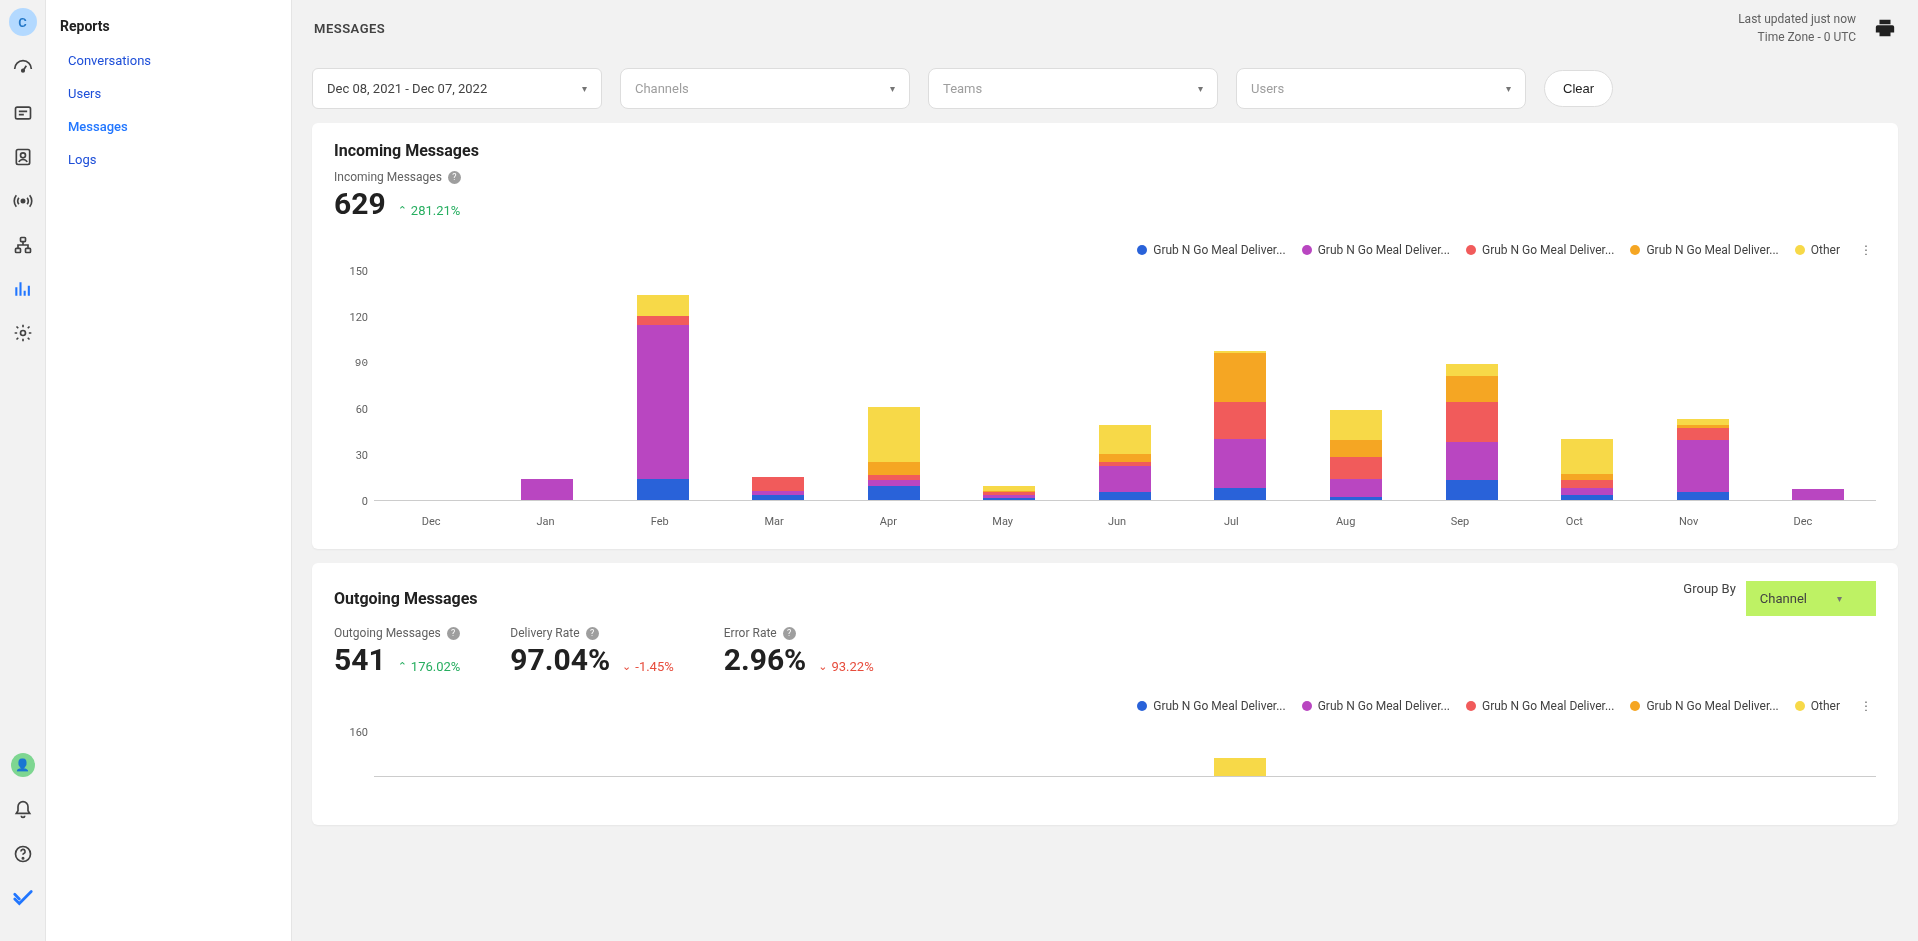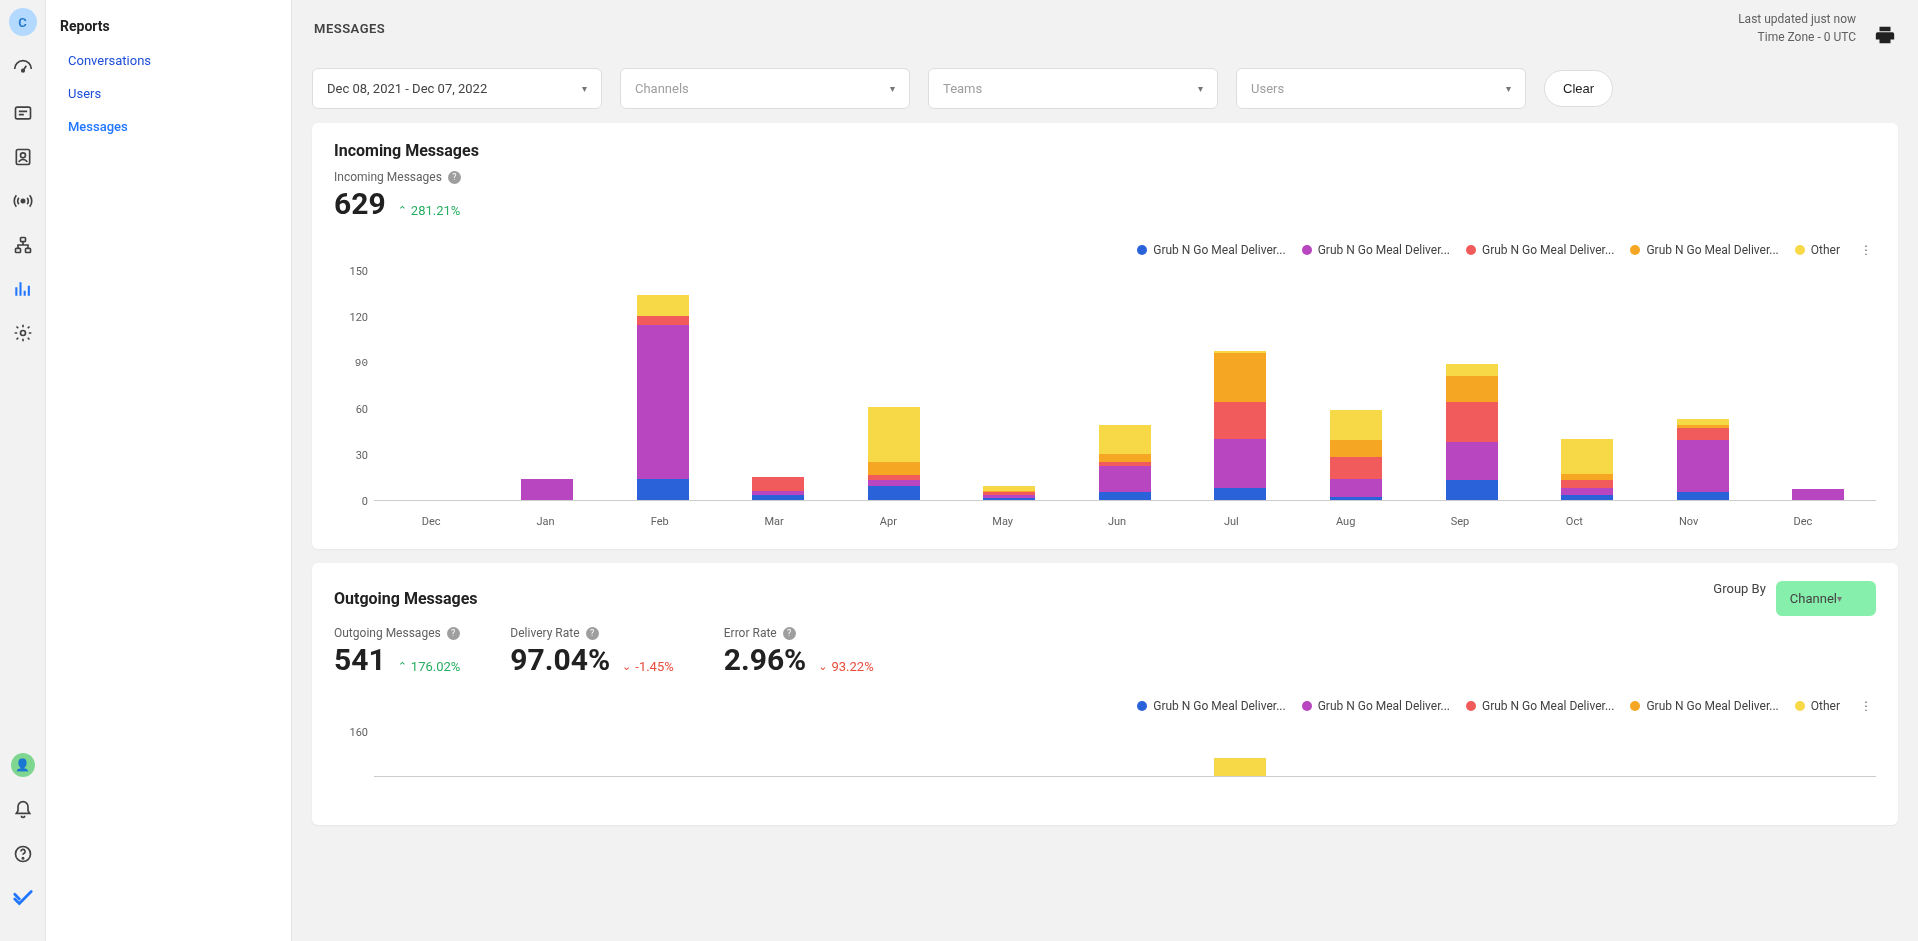--- a/index.html
+++ b/index.html
@@ -17,36 +17,36 @@
 
 .sidebar { width: 246px; background: #fff; border-right: 1px solid #e5e5e5; padding-top: 18px; }
 .sidebar-title { font-weight: 700; font-size: 14px; padding: 0 14px 10px; }
 .side-item { padding: 9px 14px 9px 22px; font-size: 13px; color: #1d4ed8; cursor: pointer; }
 .side-item.active { color: #2176ff; font-weight: 500; }
 
 
 .main { flex: 1; overflow: auto; }
 .topbar { display: flex; align-items: center; padding: 10px 22px; }
 .topbar-title { font-weight: 600; font-size: 13px; letter-spacing: 0.5px; color: #424242; }
-.topbar-right { margin-left: auto; display: flex; align-items: flex-end; gap: 18px; }
+.topbar-right { margin-left: auto; display: flex; align-items: center; gap: 18px; }
 .topbar-meta { font-size: 12px; color: #616161; text-align: right; line-height: 1.5; }
 .print-icon { width: 22px; height: 22px; cursor: pointer; }
 
 .content { padding: 4px 14px 30px; }
 .filters { display: flex; gap: 18px; padding: 8px 6px 14px; align-items: center; }
 .dropdown { flex: 1; max-width: 290px; background: #fff; border: 1px solid #ddd; border-radius: 6px; padding: 12px 14px; display: flex; align-items: center; justify-content: space-between; color: #424242; font-size: 13px; cursor: pointer; }
-.dropdown.placeholder { color: #9e9e9e; }
+.dropdown.placeholder { color: #9e9e9e; border-radius: 8px; }
 .chev { font-size: 10px; color: #757575; }
 .clear-btn { background: #fff; border: 1px solid #ddd; border-radius: 20px; padding: 10px 18px; font-size: 13px; cursor: pointer; color: #212121; }
 
 .card { background: #fff; border-radius: 6px; margin: 0 6px 14px; padding: 18px 22px; box-shadow: 0 1px 2px rgba(0,0,0,0.05); }
 .card-header { display: flex; align-items: center; }
 .card-title { font-weight: 700; font-size: 16px; }
 .group-by-wrap { margin-left: auto; display: flex; align-items: flex-start; gap: 10px; font-size: 13px; color: #424242; }
-.group-by-select { background: #86efac; border-radius: 6px; padding: 10px 34px 10px 14px; font-size: 13px; color: #424242; display:flex; align-items:center; cursor: pointer; }
+.group-by-select { background: #bef264; border-radius: 0; padding: 10px 34px 10px 14px; font-size: 13px; color: #424242; display:flex; align-items:center; gap: 30px; cursor: pointer; }
 
 .stats-row { display: flex; gap: 50px; margin-top: 10px; }
 .stat-block {}
 .stat-label { font-size: 12px; color: #616161; display: flex; align-items: center; gap: 6px; }
 .info-icon { width: 13px; height: 13px; border-radius: 50%; background: #9e9e9e; color: #fff; display: inline-flex; align-items:center; justify-content:center; font-size: 9px; }
 .stat-value-row { display: flex; align-items: baseline; gap: 12px; }
 .stat-value { font-weight: 700; font-size: 30px; margin-top: 2px; }
 .delta { font-size: 13px; display: flex; align-items: center; gap: 4px; }
 .delta.up { color: #27ae60; }
 .delta.down { color: #e74c3c; }
@@ -145,20 +145,21 @@
       </div>
     <div style="height:10px"></div>
   </div>
 
   <div class="sidebar">
     <div class="sidebar-title">Reports</div>
     <div id="sidebar-items">
         <div class="side-item">Conversations</div>
         <div class="side-item">Users</div>
         <div class="side-item active">Messages</div>
+        <div class="side-item">Logs</div>
       </div>
   </div>
 
   <div class="main">
     <div class="topbar">
       <div class="topbar-title">MESSAGES</div>
       <div class="topbar-right">
         <div class="topbar-meta">
           <div>Last updated just now</div>
           <div>Time Zone - 0 UTC</div>

